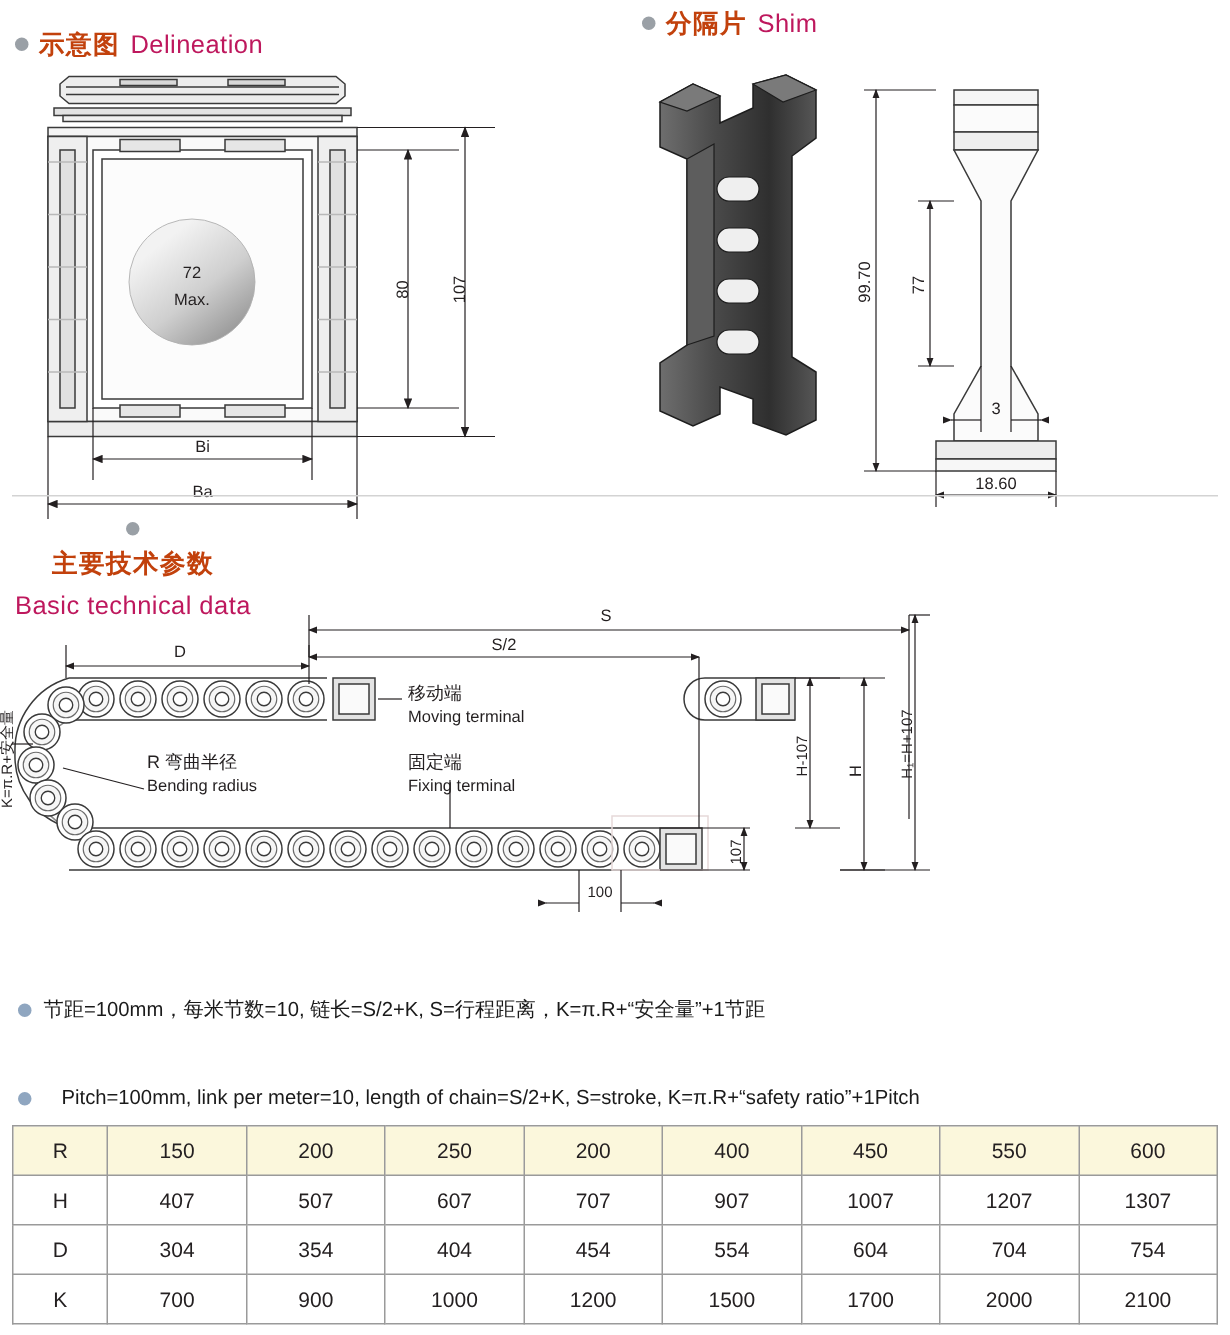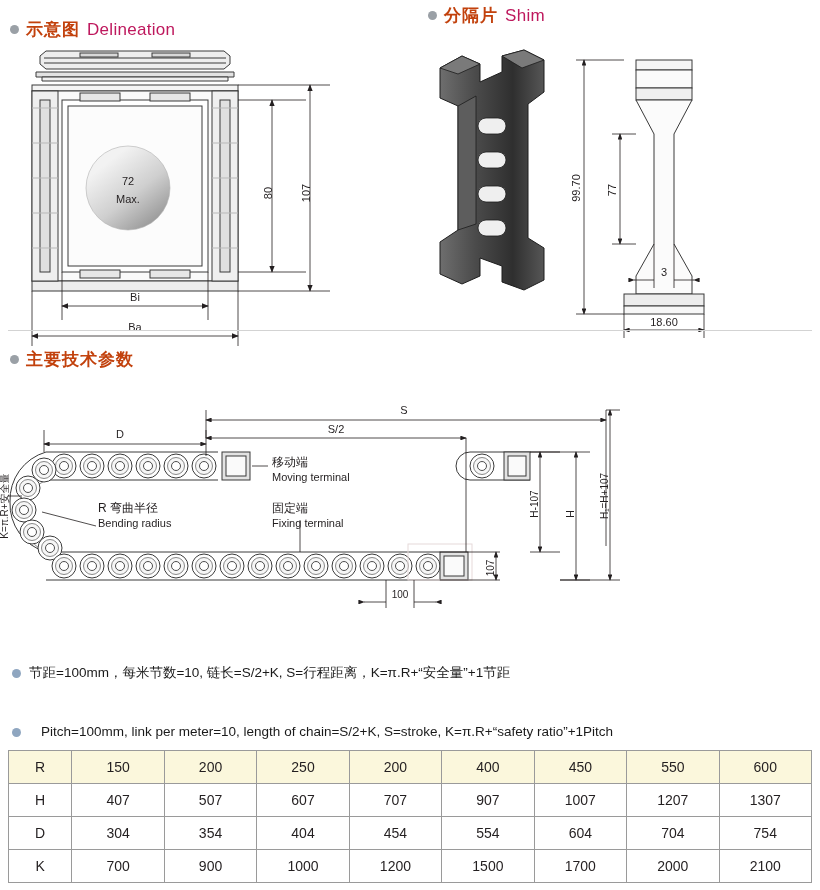--- a/index.html
+++ b/index.html
@@ -193,23 +193,24 @@
       <path d="M196,282 L276,282" marker-start="url(#arrB2)" marker-end="url(#arrA2)"></path>
     </g>
     <text class="dim" x="152" y="140" text-anchor="middle" transform="rotate(-90,152,140)">99.70</text>
     <text class="dim" x="188" y="142" text-anchor="middle" transform="rotate(-90,188,142)">77</text>
     <text class="dim" x="236" y="228" text-anchor="middle">3</text>
     <text class="dim" x="236" y="278" text-anchor="middle">18.60</text>
   </svg>
 
   <div class="hr" style="top:330px;"></div>
 
-  <div class="sec-head" style="left:10px;top:348px;">
+  <div class="sec-head" style="left:10px;top:348px;flex-direction:column;">
     <span class="bullet"></span>
     <span class="sec-cn">主要技术参数</span>
+    <span class="sec-en">Basic technical data</span>
   </div>
 
   <svg style="position:absolute;left:0px;top:386px;" width="820" height="250">
     <defs>
       <marker id="arrC" markerWidth="8" markerHeight="6" refX="7" refY="3" orient="auto">
         <path d="M0,0 L8,3 L0,6 z" fill="#231f20"></path>
       </marker>
       <marker id="arrD" markerWidth="8" markerHeight="6" refX="1" refY="3" orient="auto">
         <path d="M8,0 L0,3 L8,6 z" fill="#231f20"></path>
       </marker>

